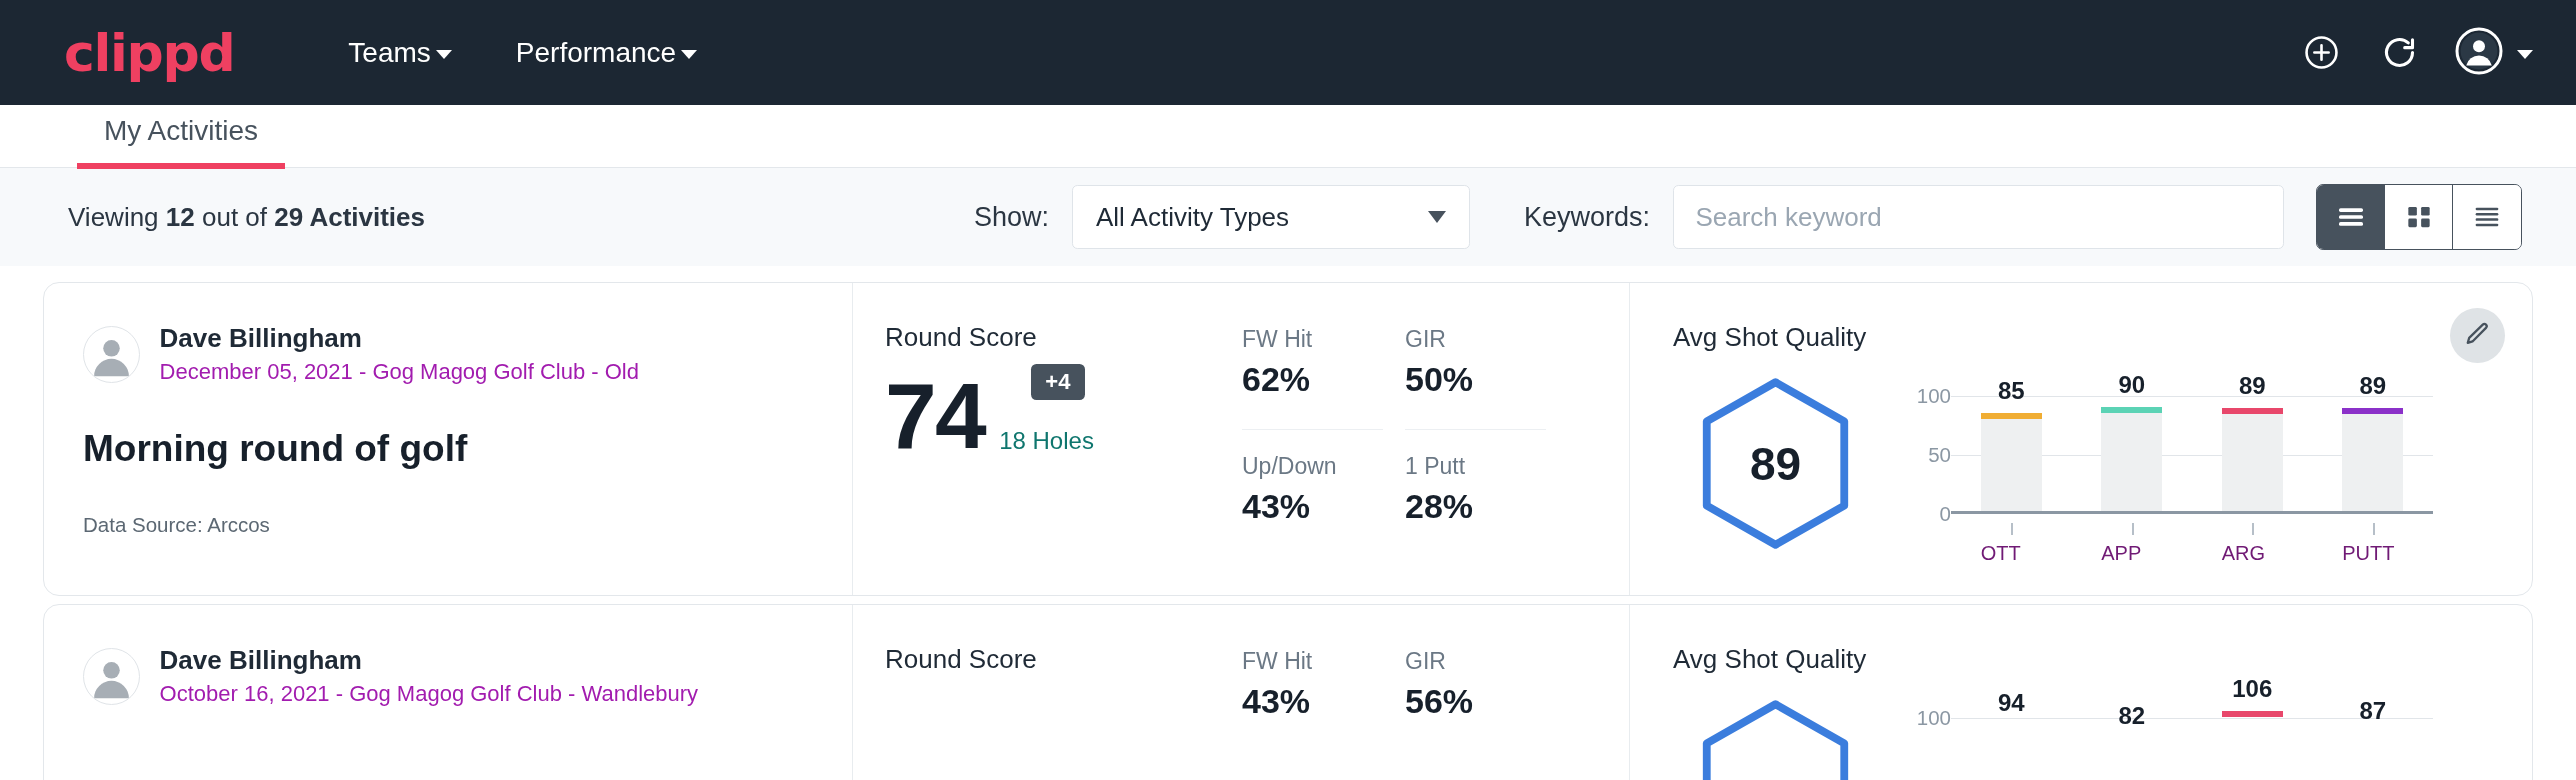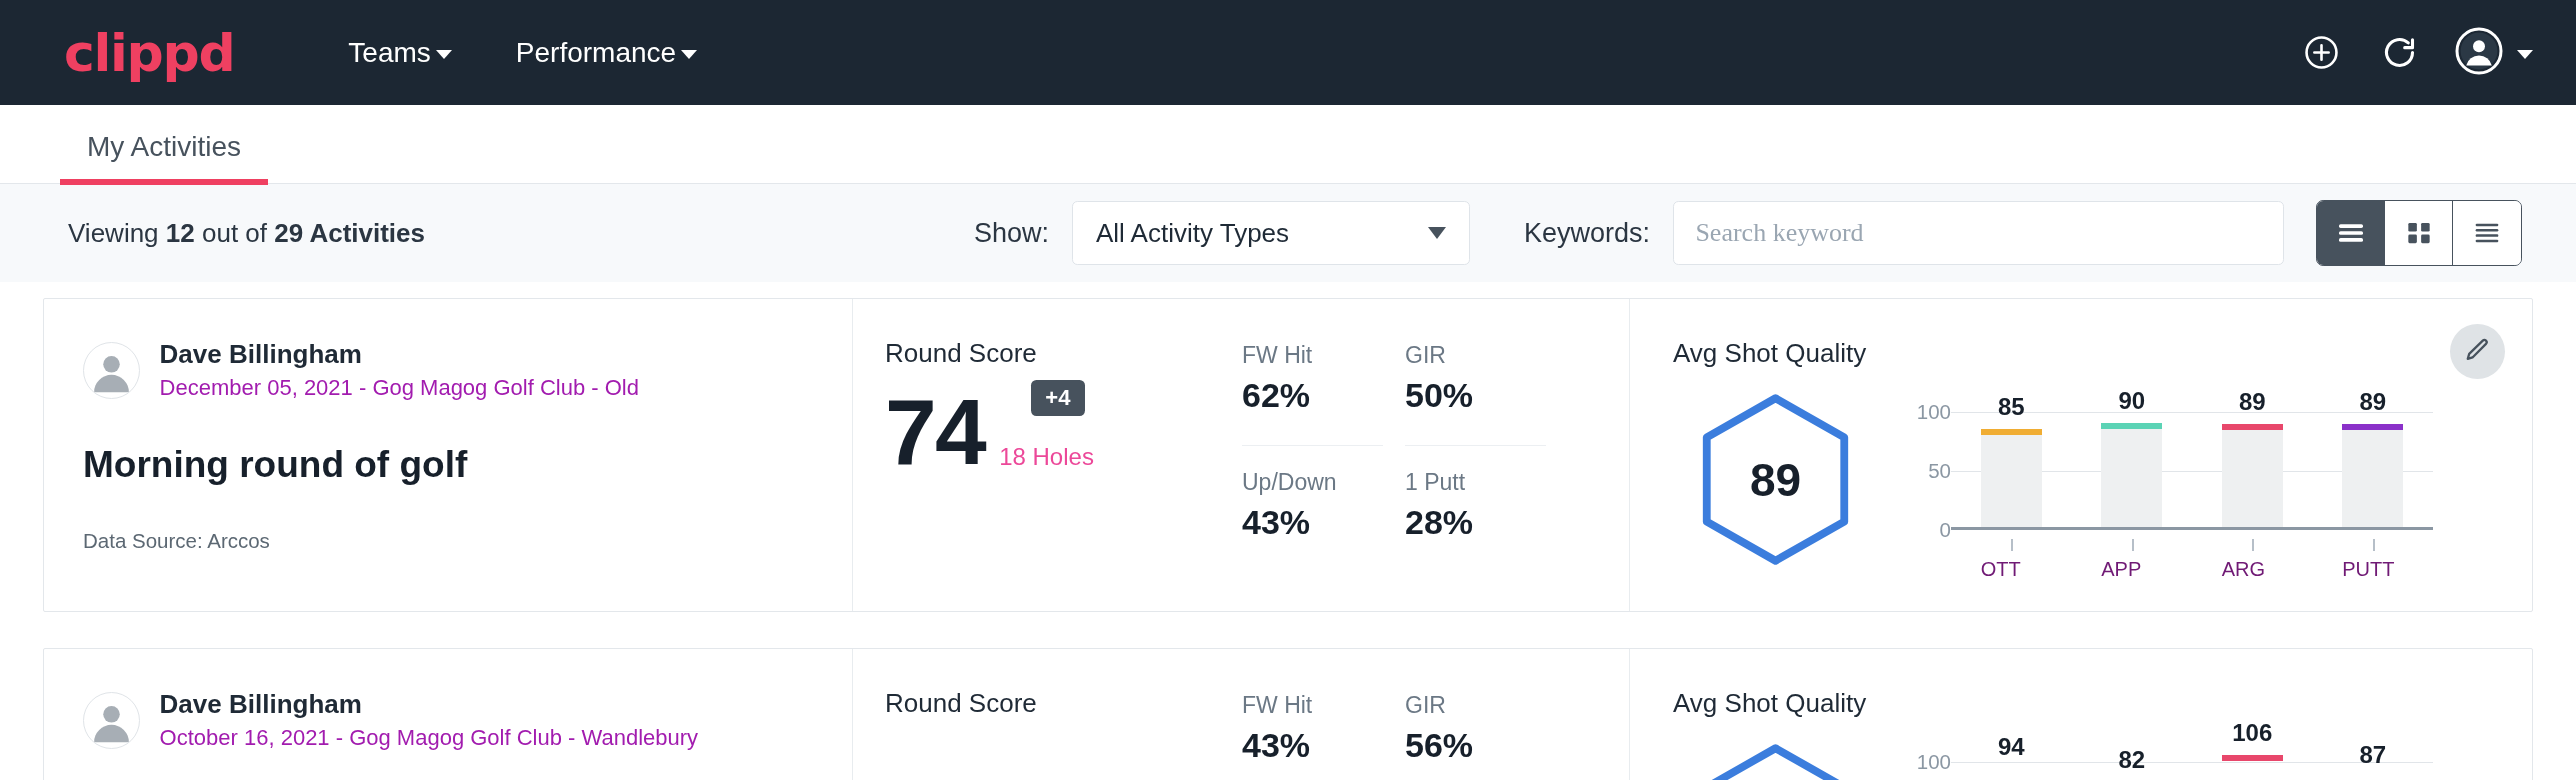--- a/index.html
+++ b/index.html
@@ -51,26 +51,26 @@
   }
   .icon-btn {
     width: 46px; height: 46px;
     display: flex; align-items: center; justify-content: center;
     cursor: pointer;
   }
   .avatar-wrap { display: flex; align-items: center; gap: 14.3px; cursor: pointer; }
 
   
   .tabbar {
-    height: 79px;
+    height: 63px;
     background: #ffffff;
     border-bottom: 1.8px solid #e3e7eb;
     display: flex;
     align-items: flex-end;
-    padding: 0 44px;
+    padding: 0 61px;
   }
   .tab {
     font-size: 28px;
     color: #47525d;
     padding: 0 27px 19.6px 27px;
     margin-left: 16px;
     position: relative;
     cursor: pointer;
   }
   .tab.active::after {
@@ -125,21 +125,21 @@
     border-top: 12.5px solid #47525d;
   }
   .searchbox {
     width: 611px; height: 64px;
     background: #ffffff;
     border: 1.8px solid #dfe4e9;
     border-radius: 5.4px;
     padding: 0 21.4px;
     font-size: 26px;
     color: #737373;
-    font-family: Liberation Serif, serif;
+    font-family: Liberation Sans, sans-serif;
   }
   .searchbox::placeholder { color: #9aa6b2; }
   .viewtoggle {
     margin-left: 32px;
     display: flex;
     border: 1.8px solid #47525d;
     border-radius: 7.1px;
     overflow: hidden;
     height: 66px;
   }
@@ -153,25 +153,25 @@
   .vt-btn:last-child { border-right: none; }
   .vt-btn.active { background: #47525d; }
 
   
   .cards {
     padding: 16px 43px 0 43px;
     background: #ffffff;
   }
   .card {
     border: 1.8px solid #e3e7eb;
-    border-radius: 2px;
+    border-radius: 16px;
     background: #ffffff;
     display: flex;
     position: relative;
-    margin-bottom: 36px;
+    margin-bottom: 8px;
     min-height: 314px;
   }
   .card-col {
     padding: 39px 0 39px 0;
   }
   .col-info { width: 808px; padding-left: 39px; padding-right: 27px; }
   .col-score {
     width: 777px;
     border-left: 1.8px solid #e8ecef;
     padding-left: 32px;
@@ -221,21 +221,21 @@
     background: #47525d;
     color: #ffffff;
     font-size: 22px;
     font-weight: 700;
     border-radius: 5.4px;
     padding: 5.4px 14.3px;
     position: absolute;
     left: 146px;
     top: -10.7px;
   }
-  .holes { font-size: 24px; color: #ec4899; margin-left: 14.3px; padding-bottom: 5.4px; text-align: center; }
+  .holes { font-size: 24px; color: #0f766e; margin-left: 14.3px; padding-bottom: 5.4px; text-align: center; }
 
   .stats-grid {
     display: grid;
     grid-template-columns: 141px 141px;
     column-gap: 22px;
     margin-top: 3.6px;
   }
   .stat { padding-bottom: 7.1px; }
   .stat.brd { border-bottom: 1.8px solid #eceff2; margin-bottom: 23px; }
   .stat-lbl { font-size: 23px; color: #6b7885; }

